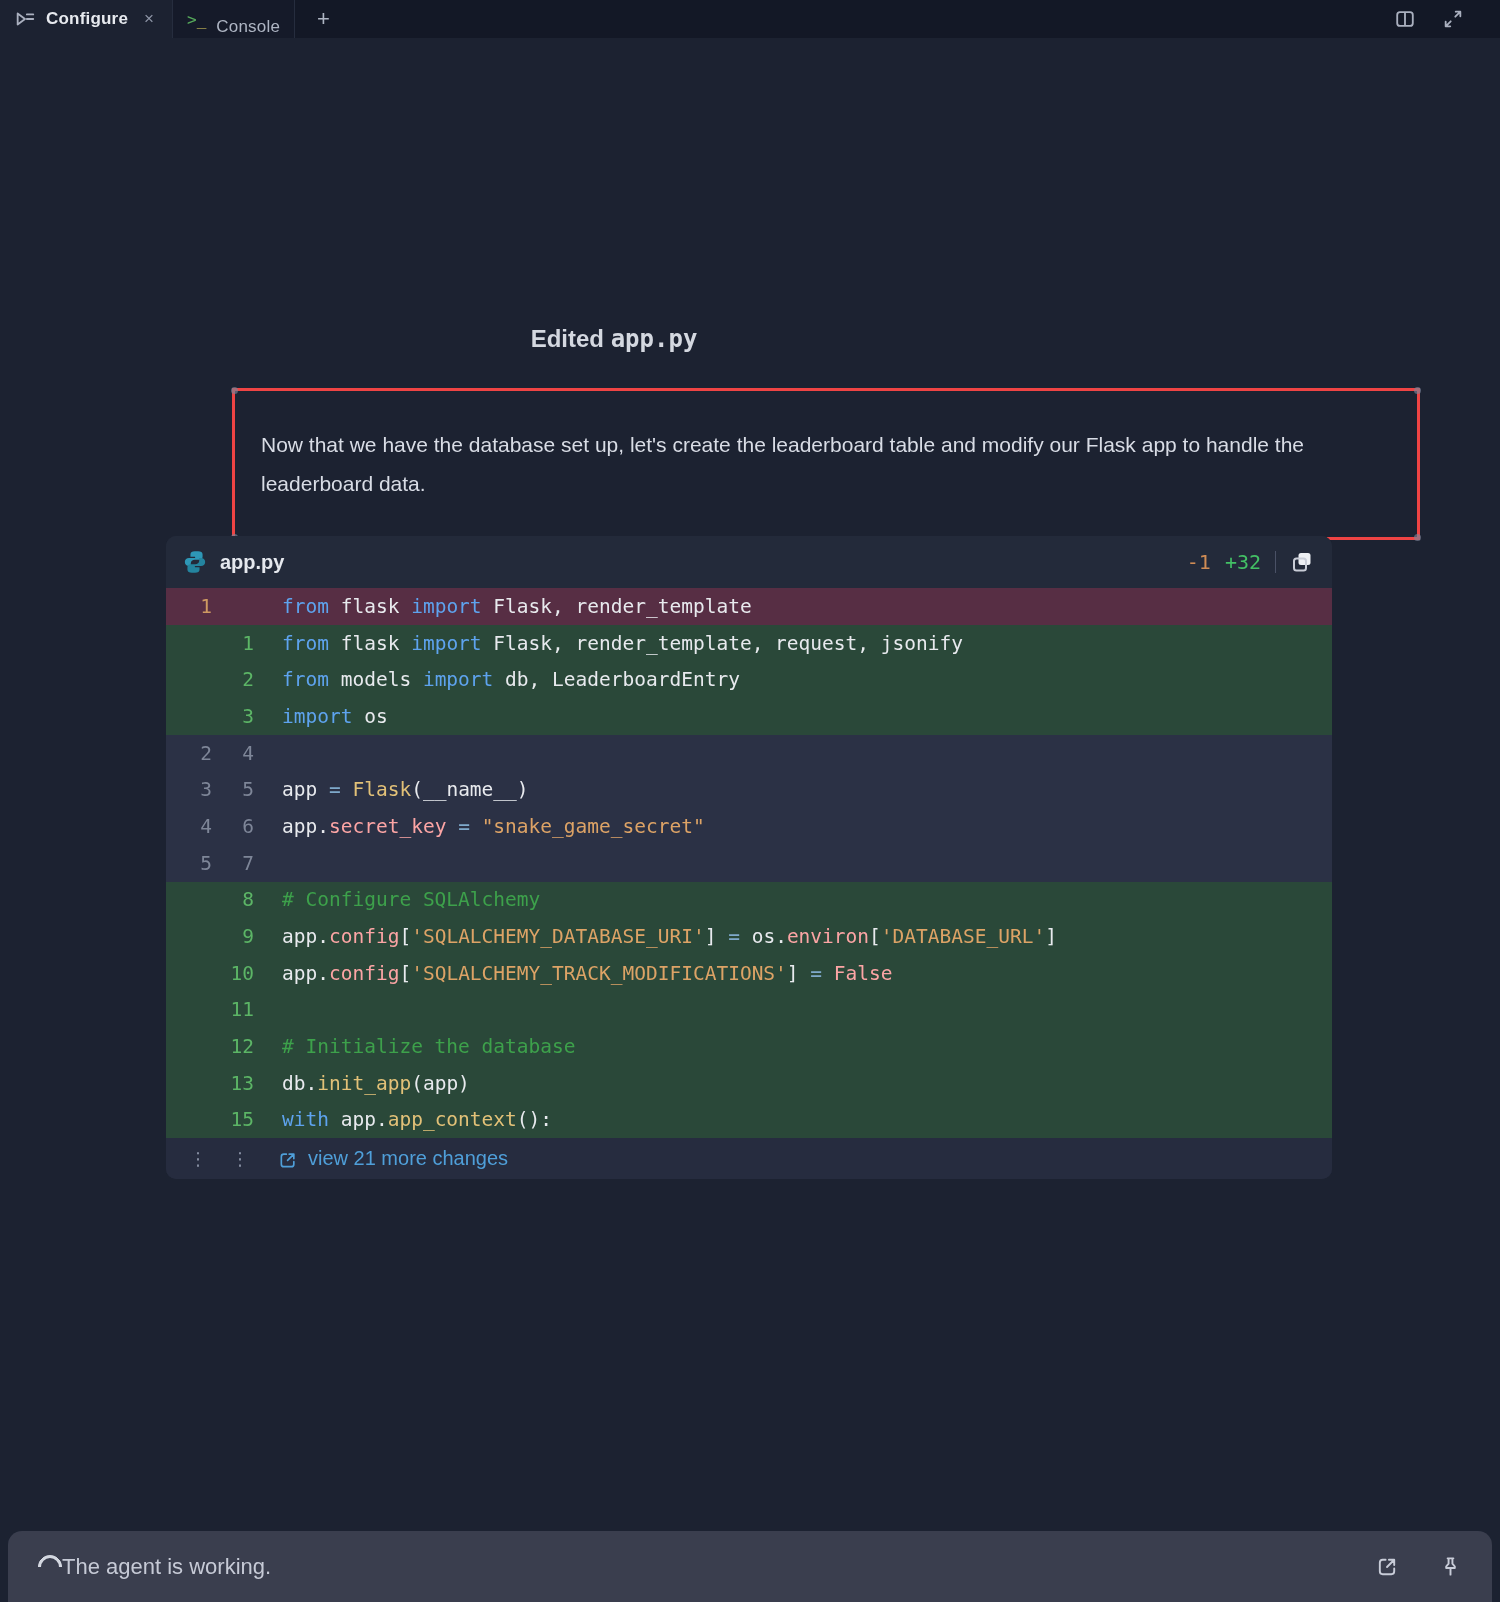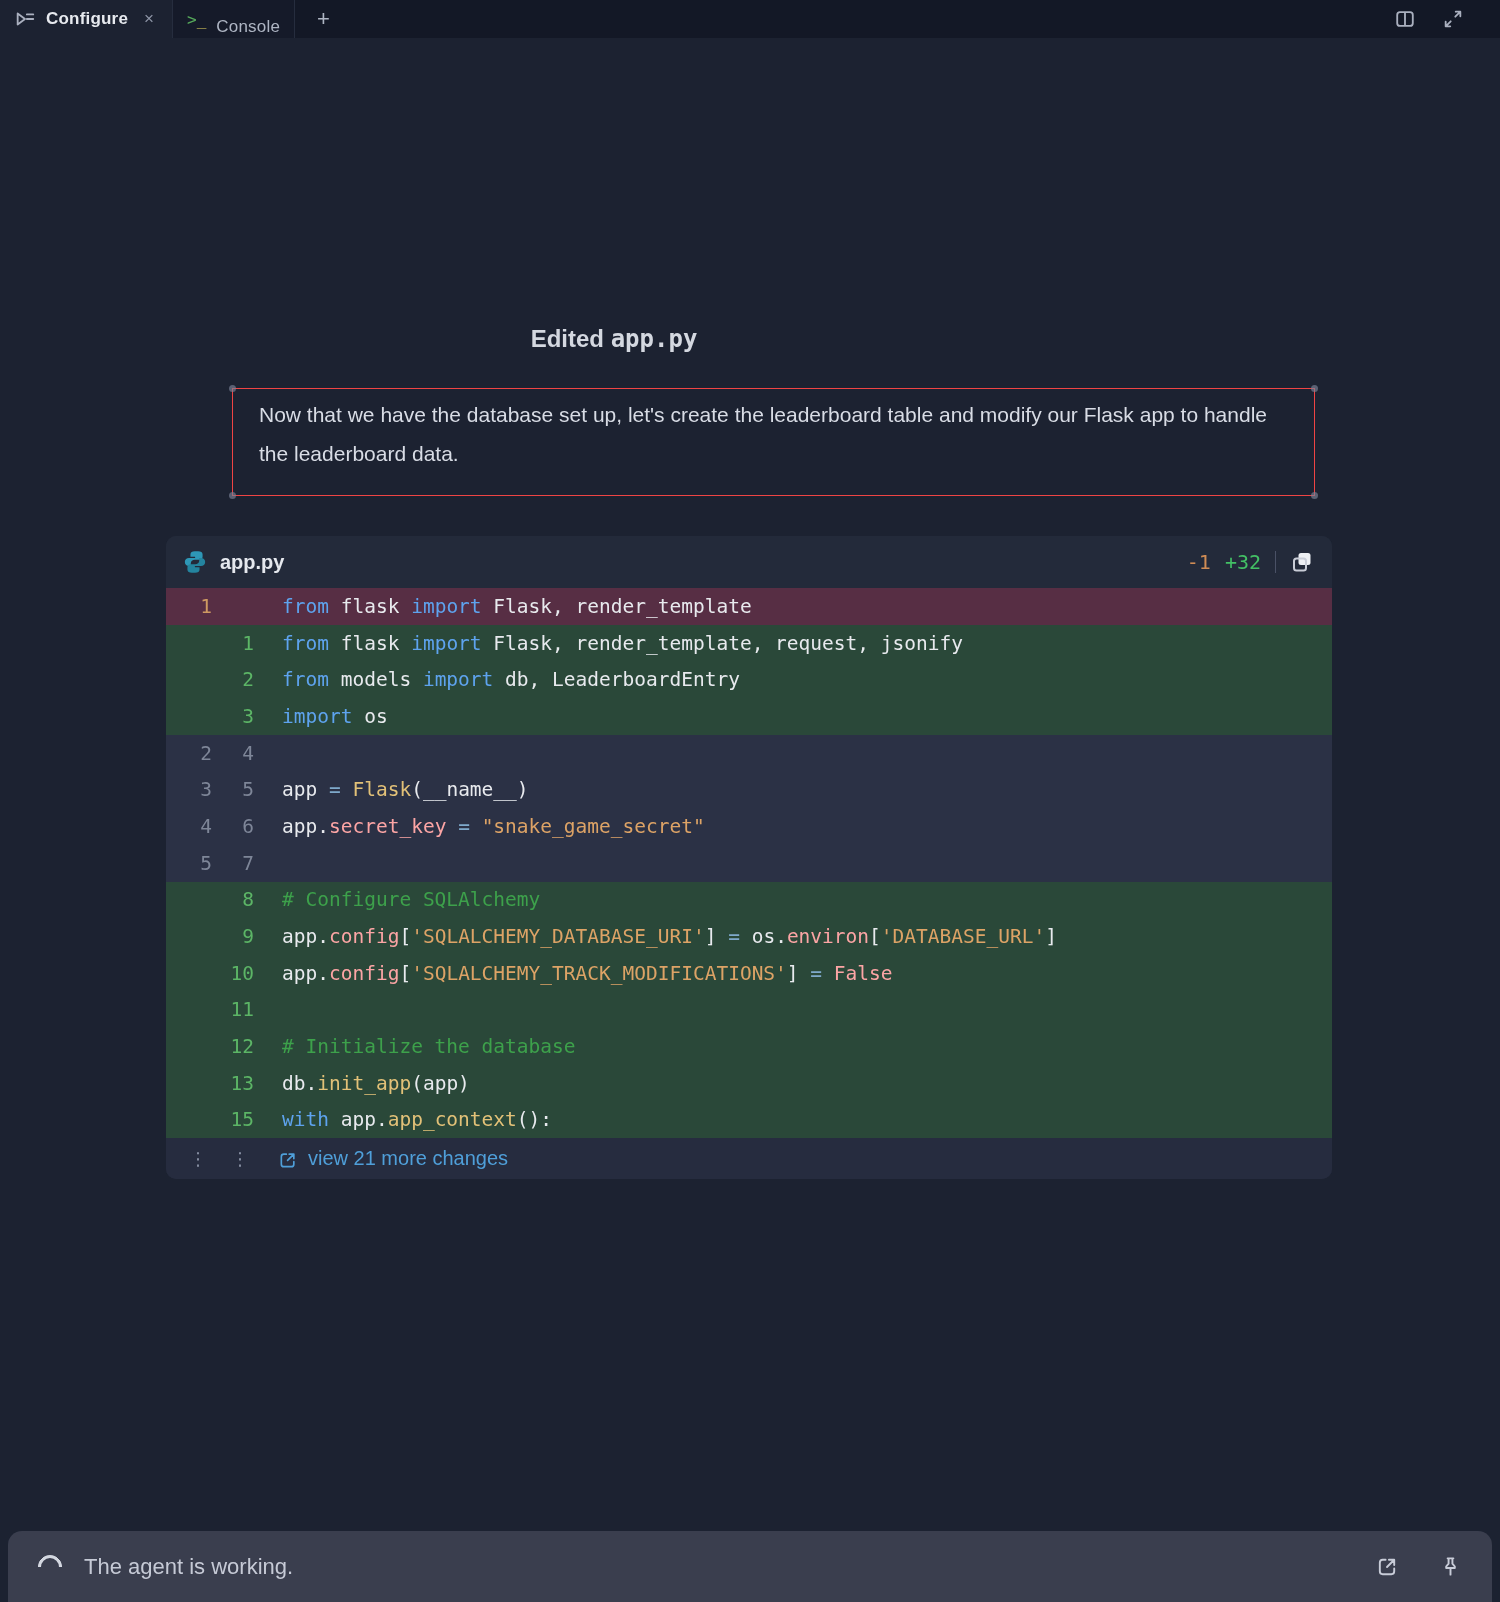--- a/index.html
+++ b/index.html
@@ -16,22 +16,22 @@
   .tab-close { color:#8d94a5; font-size:17px; padding:2px 4px; margin-left:2px; }
   .plus-btn { color:#aeb5c3; font-size:22px; font-weight:300; display:flex; align-items:center; padding:0 22px; }
   .tabbar-right { margin-left:auto; display:flex; align-items:center; gap:26px; padding-right:36px; }
   .wicon { width:22px; height:22px; color:#aab0bf; display:flex; }
   svg { display:block; }
 
   
   .page-title { position:absolute; top:325px; left:0; width:1228px; text-align:center; color:#d4d8e0; font-size:24px; font-weight:700; }
   .page-title .mono { font-family:"DejaVu Sans Mono", monospace; font-weight:700; }
 
-  .note-box { position:absolute; top:388px; left:232px; width:1083px; min-height:108px;
-    border:1px solid #ef4444; padding:6px 26px; color:#d8dce5; font-size:21px; line-height:1.86; }
+  .note-box { position:absolute; top:388px; left:232px; width:1188px; min-height:108px;
+    border:3px solid #ef4444; padding:34px 26px; color:#d8dce5; font-size:21px; line-height:1.86; }
   .note-dot { position:absolute; width:7px; height:7px; border-radius:50%; background:#79819546; background:#7c8498; opacity:.65; }
   .nd-tl { top:-4px; left:-4px; } .nd-tr { top:-4px; right:-4px; }
   .nd-bl { bottom:-4px; left:-4px; } .nd-br { bottom:-4px; right:-4px; }
 
   
   .card { position:absolute; top:536px; left:166px; width:1166px; border-radius:10px; overflow:hidden; background:#232a3a; }
   .card-header { height:52px; display:flex; align-items:center; padding:0 18px 0 16px; background:#232a3a; }
   .file-name { color:#e5e8ee; font-size:20px; font-weight:700; margin-left:12px; }
   .card-header-right { margin-left:auto; display:flex; align-items:center; gap:14px; }
   .cnt-removed { color:#d08c55; font-size:20px; font-family:"DejaVu Sans Mono", monospace; }
@@ -58,21 +58,21 @@
   .dots { width:42px; text-align:right; color:#8a92a6; font-size:18px; flex:none; letter-spacing:1px; }
   .more-link { display:flex; align-items:flex-end; gap:10px; margin-left:28px; color:#4f9fd9; cursor:pointer; }
   .more-link .licon { width:20px; height:20px; }
   .more-text { font-size:20px; }
 
   
   .statusbar { position:absolute; left:8px; top:1531px; width:1484px; height:71px; background:#3a3e4e;
     border-radius:14px 14px 0 0; display:flex; align-items:center; padding:0 30px; }
   .spinner { width:24px; height:24px; border-radius:50%; border:3px solid #d3d7e0; border-right-color:transparent; border-bottom-color:transparent; transform:rotate(45deg); animation:spin 1.1s linear infinite; }
   @keyframes spin { to { transform:rotate(405deg); } }
-  .status-text { margin-left:22px; color:#c6cad6; font-size:22px; }
+  .status-text { color:#c6cad6; font-size:22px; }
   .statusbar-right { margin-left:auto; display:flex; align-items:center; gap:40px; color:#c8ccd8; }
   .sicon { width:23px; height:23px; cursor:pointer; }
 </style>
 </head>
 <body>
 
 <div class="tabbar">
   <div class="tab active">
     <span class="wicon">
       <svg viewBox="0 0 24 24" width="22" height="22" fill="none" stroke="currentColor" stroke-width="2" stroke-linejoin="round">

